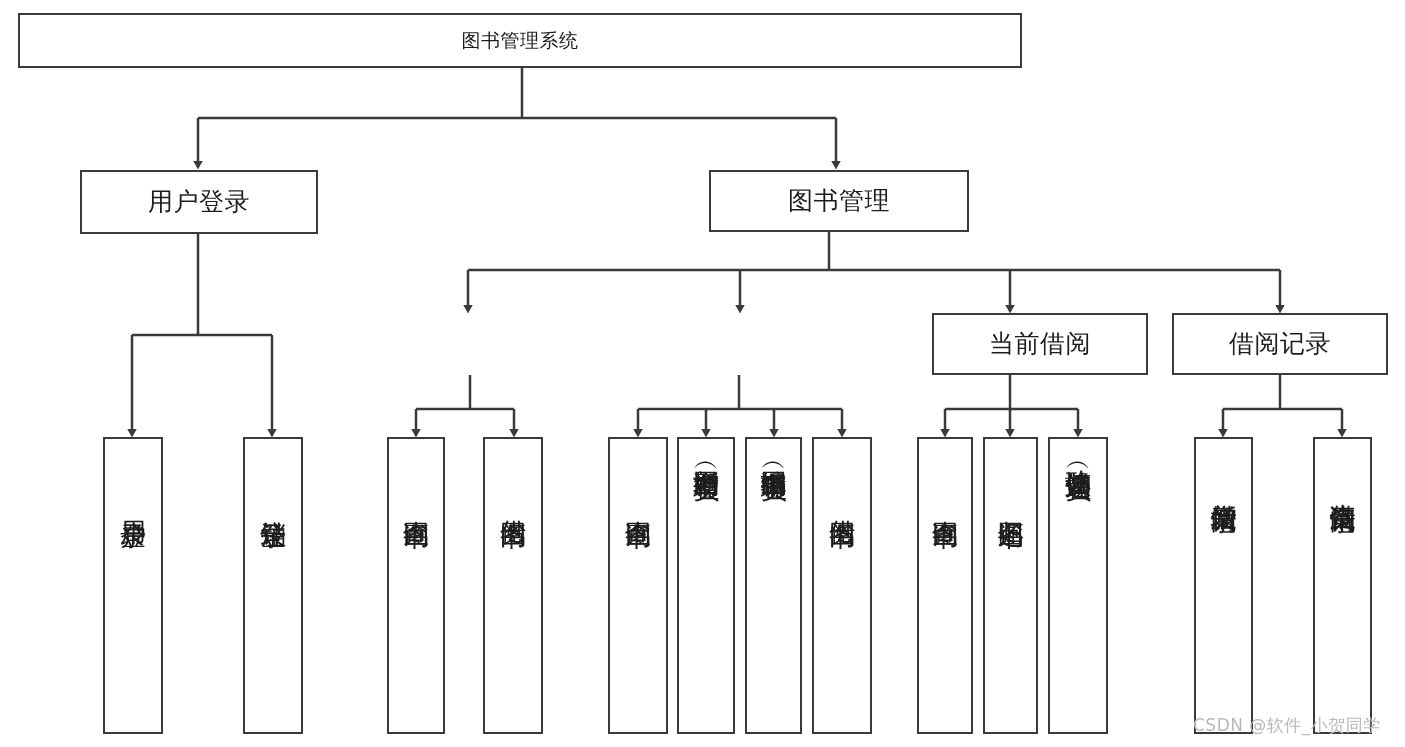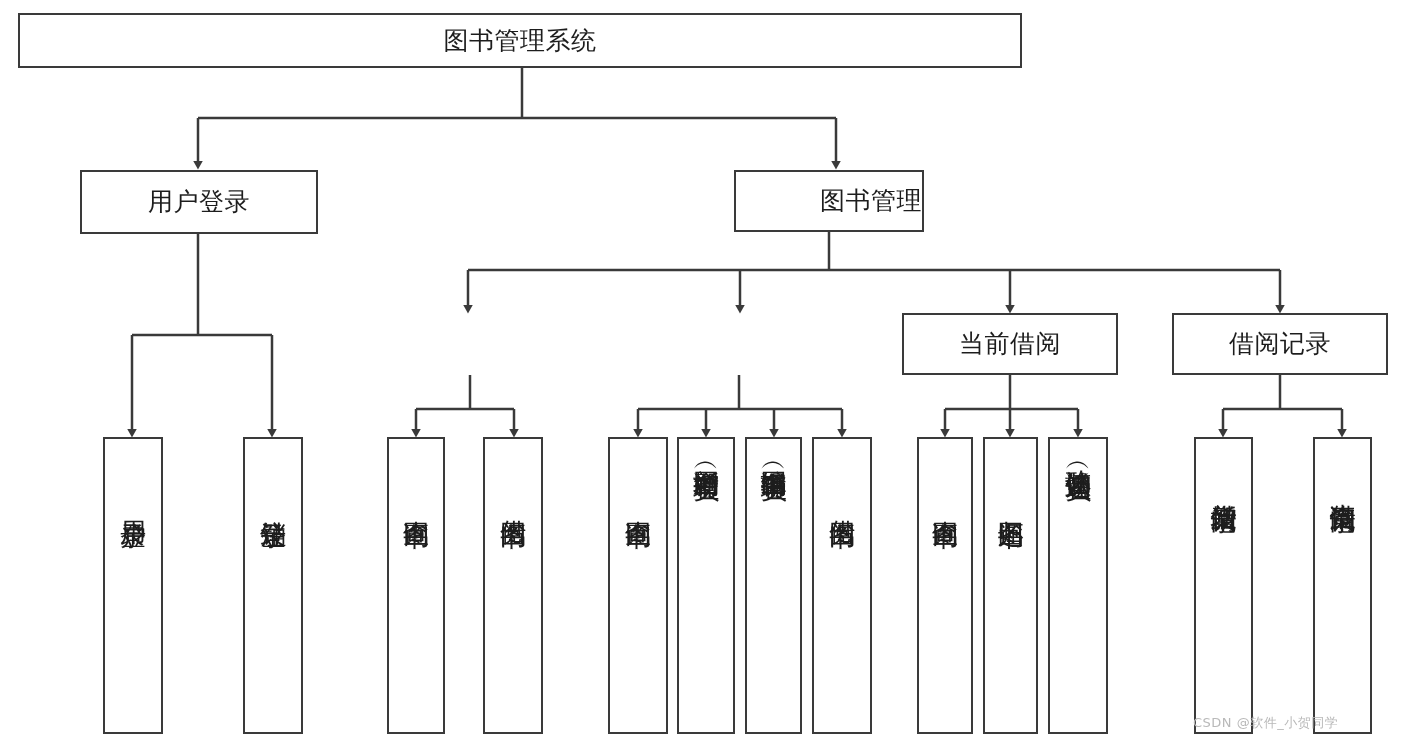--- a/index.html
+++ b/index.html
@@ -40,21 +40,21 @@
     display: block;
     text-align: center;
     line-height: 1.18;
     letter-spacing: 0.5px;
   }
   .node.horizontal .label {
     writing-mode: horizontal-tb;
     font-size: 25px;
   }
   .node.root .label {
-    font-size: 25px;
+    font-size: 19px;
   }
   .node.vertical {
     align-items: flex-start;
     padding-top: 6px;
   }
   .node.vertical .label {
     writing-mode: vertical-rl;
     text-orientation: upright;
     font-size: 26px;
     line-height: 1.05;
@@ -67,21 +67,21 @@
   .node.vertical.tall .label {
     padding-top: 4px;
   }
   .node.vertical.recs .label {
     padding-top: 38px;
   }
   .watermark {
     position: absolute;
     left: 1193px;
     top: 714px;
-    font-size: 13px;
+    font-size: 17px;
     color: #b9b9b9;
     letter-spacing: 0.5px;
     z-index: 5;
     white-space: nowrap;
   }
 </style>
 </head>
 <body>
 
 <div id="canvas">
@@ -136,25 +136,25 @@
     </g>
   </svg>
 
   <div class="node root horizontal" style="left:18px; top:13px; width:1004px; height:55px;">
     <span class="label">图书管理系统</span>
   </div>
 
   <div class="node horizontal" style="left:80px; top:170px; width:238px; height:64px;">
     <span class="label">用户登录</span>
   </div>
-  <div class="node horizontal" style="left:734px; top:170px; width:190px; height:62px;justify-content:flex-end;">
+  <div class="node horizontal" style="left:709px; top:170px; width:260px; height:62px;">
     <span class="label">图书管理</span>
   </div>
 
-  <div class="node horizontal" style="left:902px; top:313px; width:216px; height:62px;">
+  <div class="node horizontal" style="left:932px; top:313px; width:216px; height:62px;">
     <span class="label">当前借阅</span>
   </div>
   <div class="node horizontal" style="left:1172px; top:313px; width:216px; height:62px;">
     <span class="label">借阅记录</span>
   </div>
 
   <div class="node vertical mid" style="left:103px; top:437px; width:60px; height:297px;">
     <span class="label">用户登录</span>
   </div>
   <div class="node vertical mid" style="left:243px; top:437px; width:60px; height:297px;">

